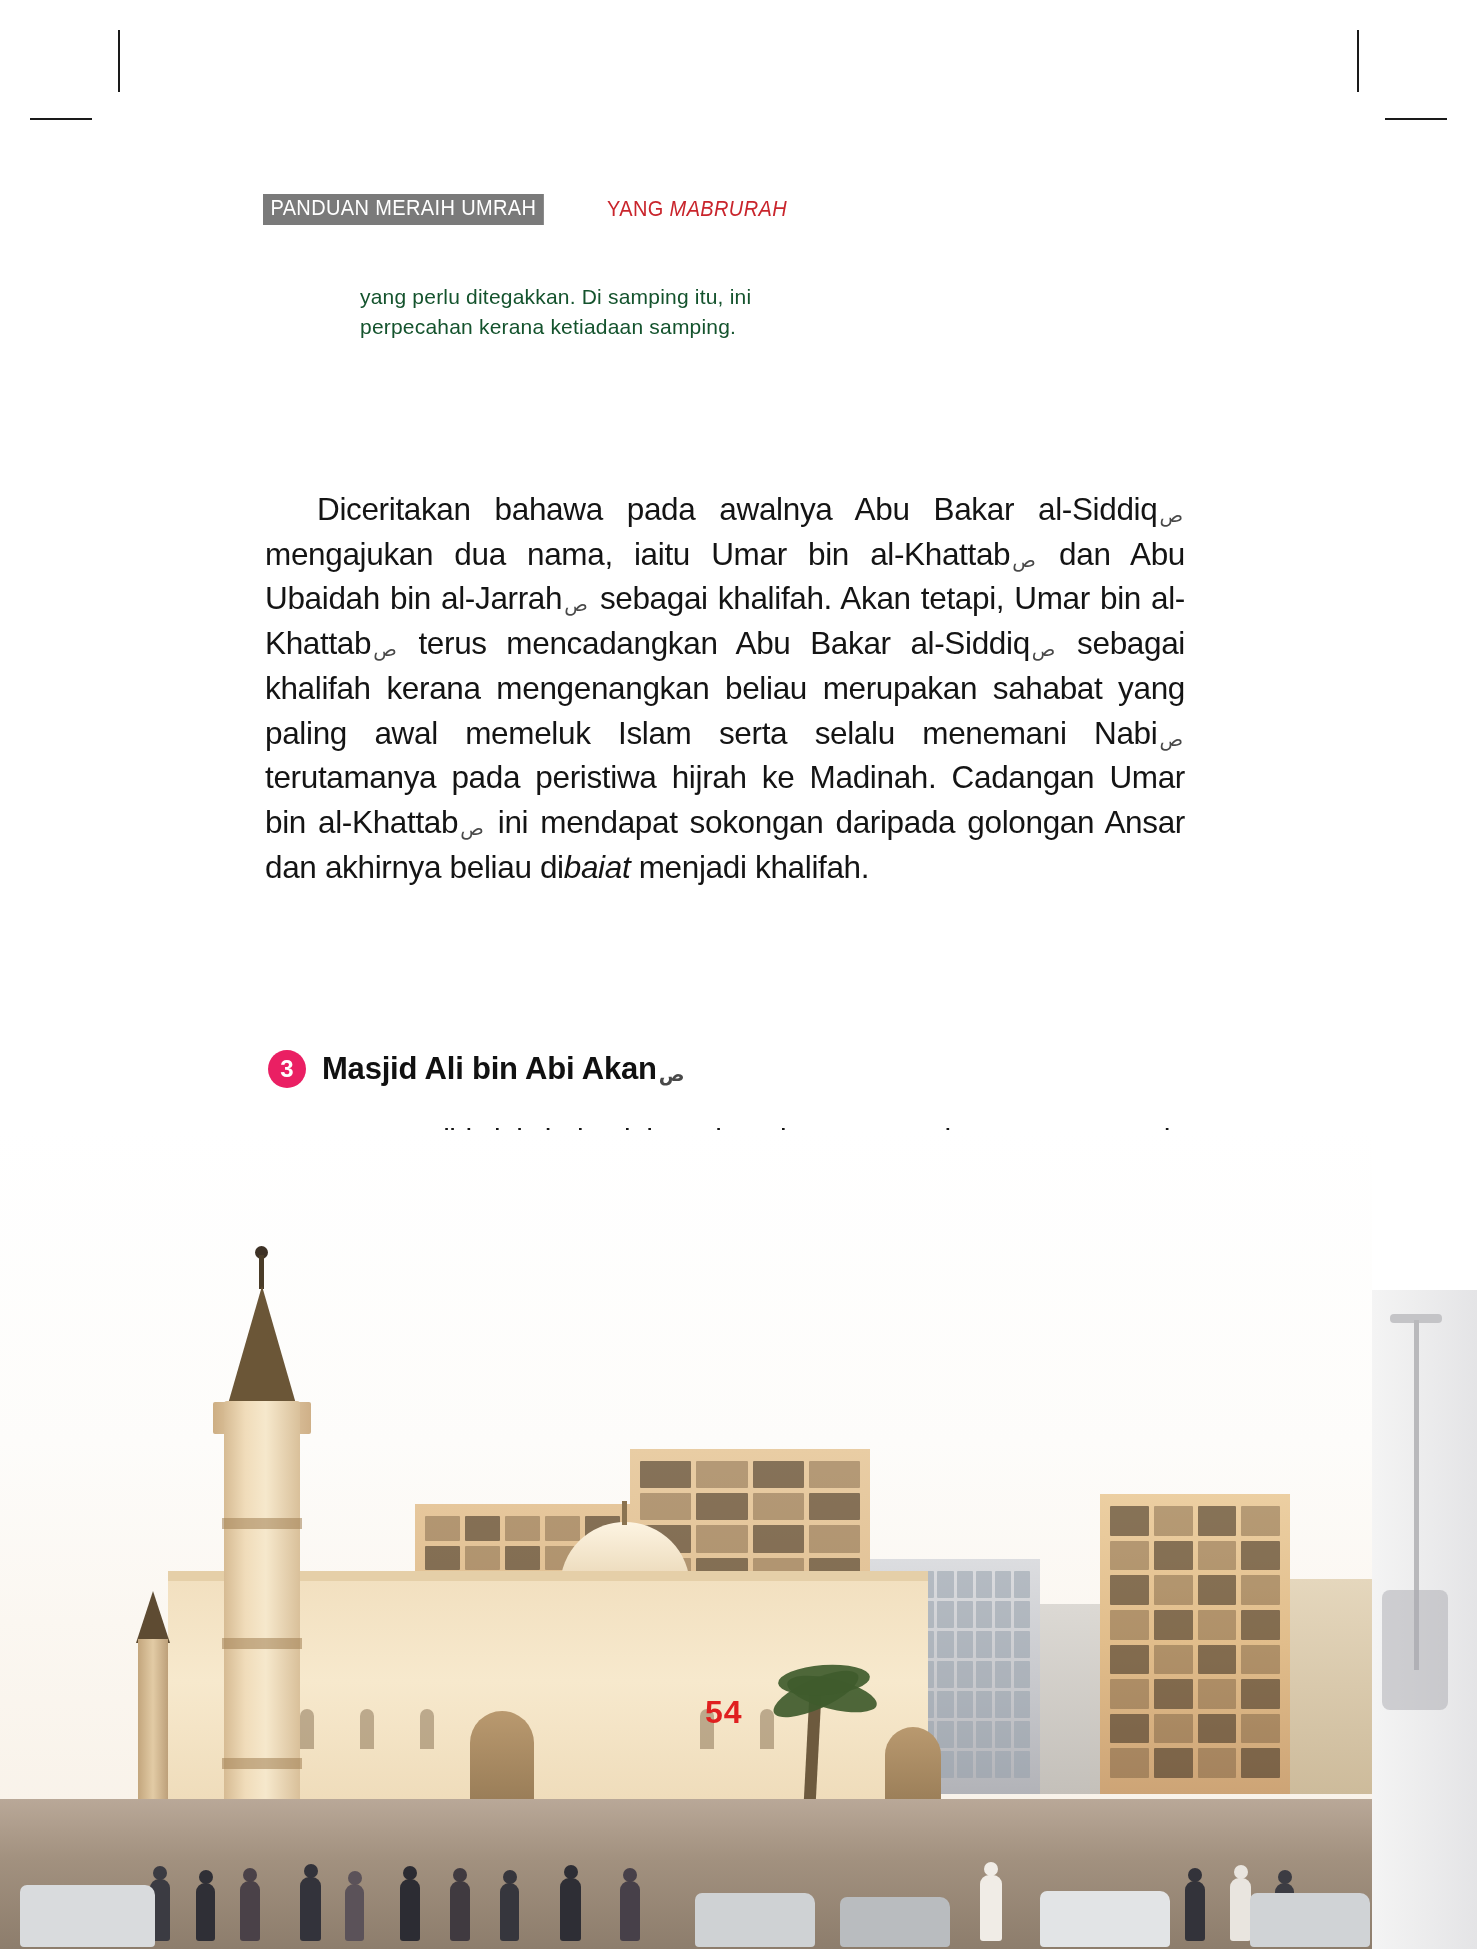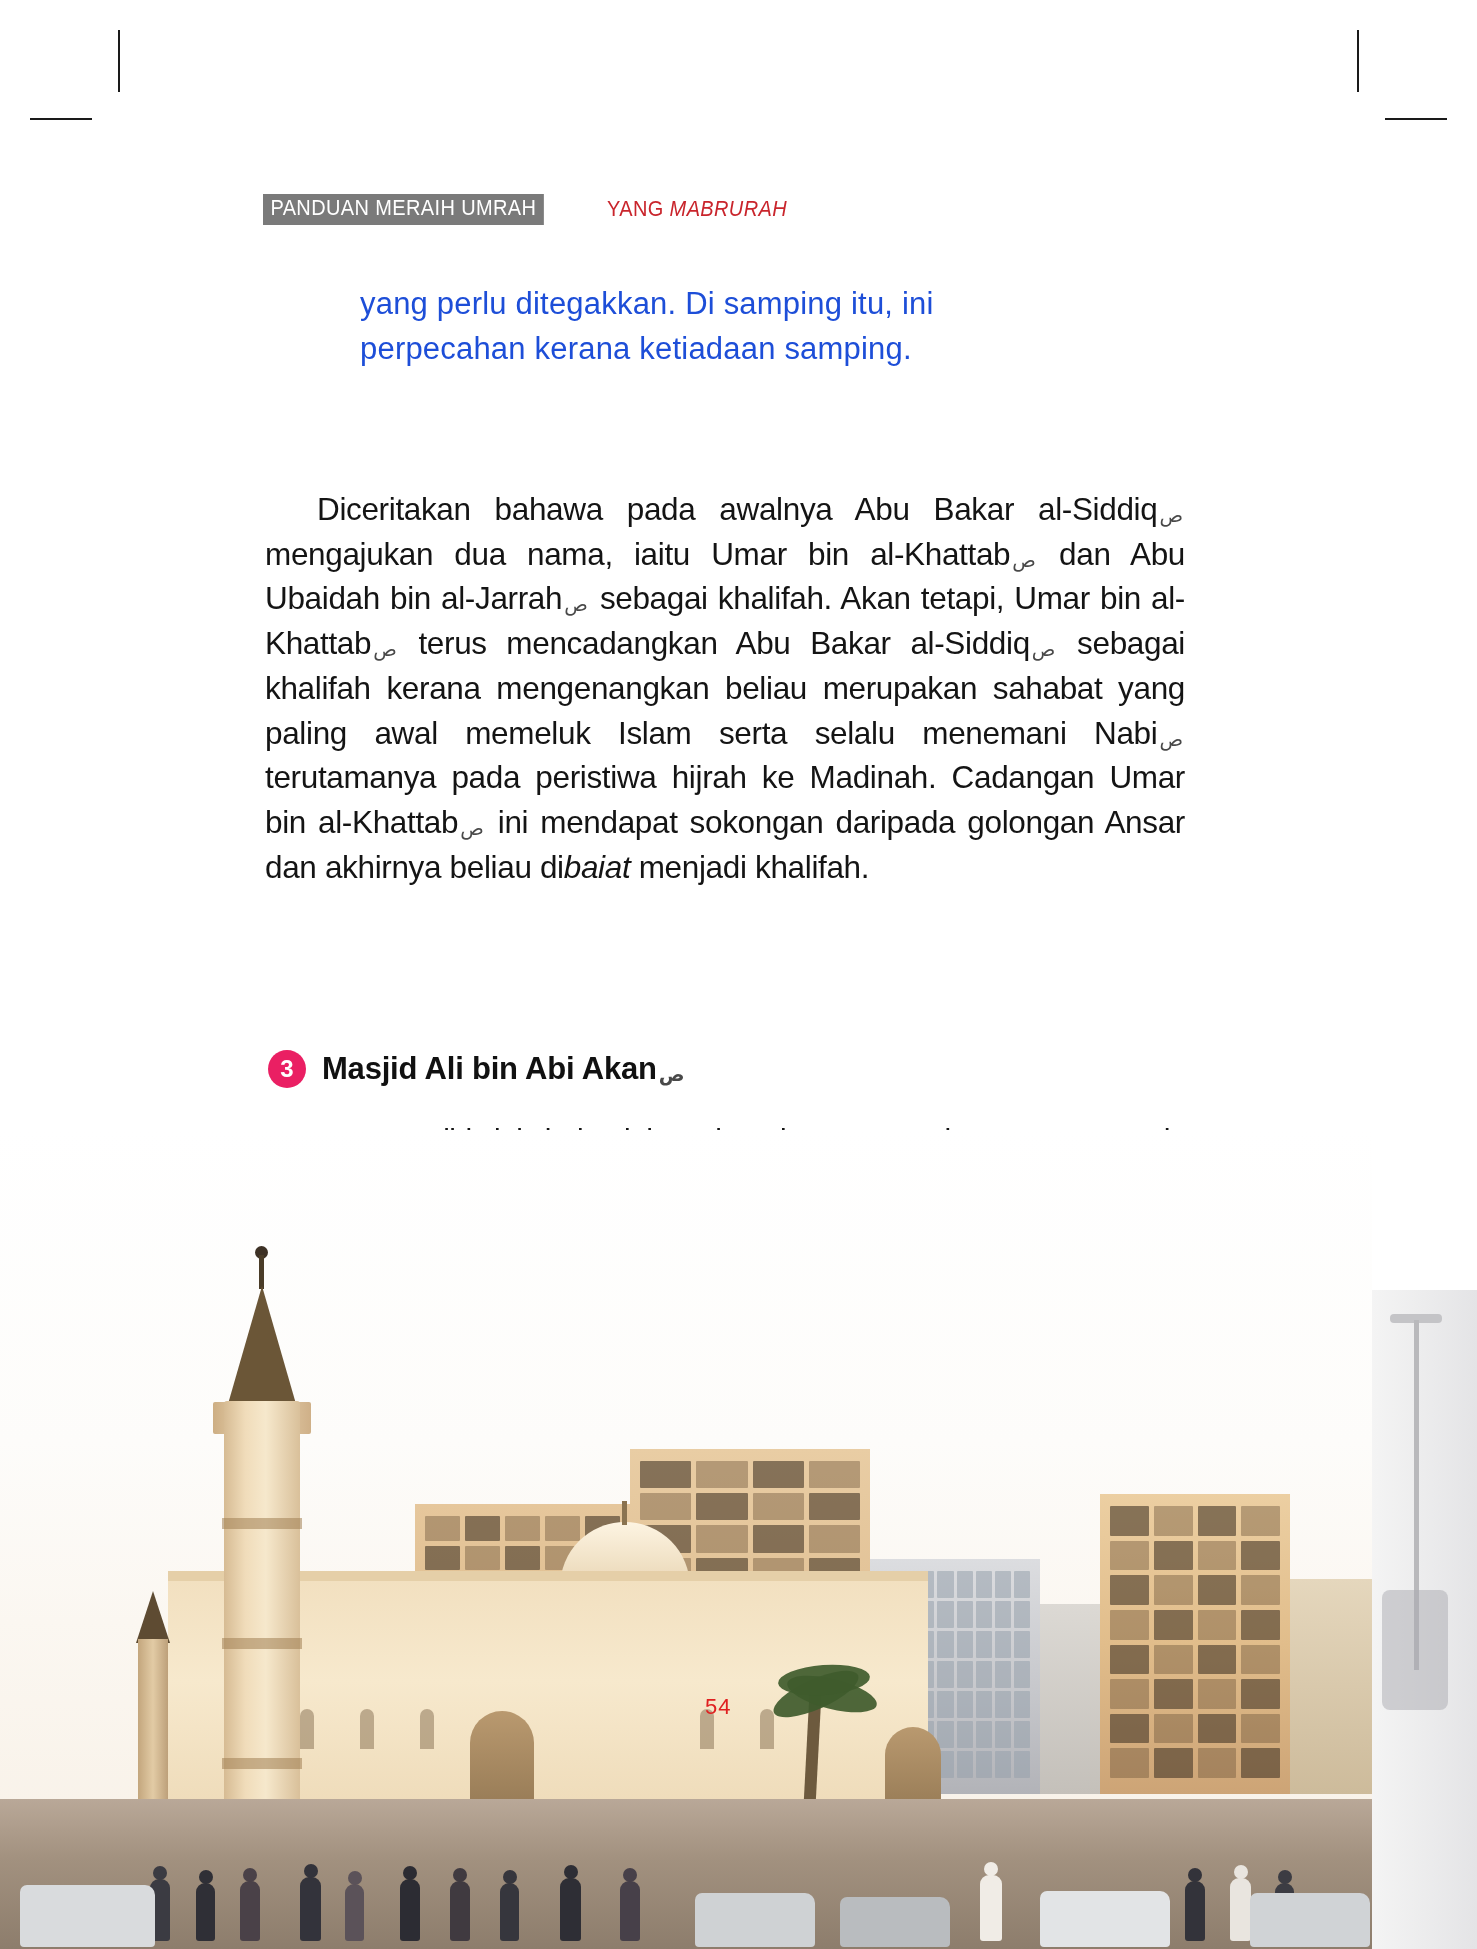--- a/index.html
+++ b/index.html
@@ -58,22 +58,22 @@
     transform-origin: left center;
   }
   #header .tagred i { font-style: italic; }
 
   
   #intro {
     position: absolute;
     left: 360px;
     top: 282px;
     width: 720px;
-    color: #1d4ed8;
-    font-size: 31px;
+    color: #14532d;
+    font-size: 21px;
     line-height: 1.45;
     font-family: "Liberation Sans", sans-serif;
     font-weight: 300;
     letter-spacing: 0.2px;
   }
   #intro .ln { display: block; }
 
   
   #body-par {
     position: absolute;
@@ -327,22 +327,22 @@
     position: absolute; bottom: 2px;
     border-radius: 7px 10px 4px 4px;
   }
 
   
   #pagenum {
     position: absolute;
     left: 705px;
     top: 1694px;
     color: #e02020;
-    font-size: 22px;
-    font-weight: normal;
+    font-size: 32px;
+    font-weight: bold;
     letter-spacing: 1px;
     z-index: 40;
   }
 
   
   #right-sliver {
     position: absolute;
     left: 1372px; top: 1290px;
     width: 105px; height: 659px;
     background: linear-gradient(to right, #f4f4f4, #e4e4e6);

